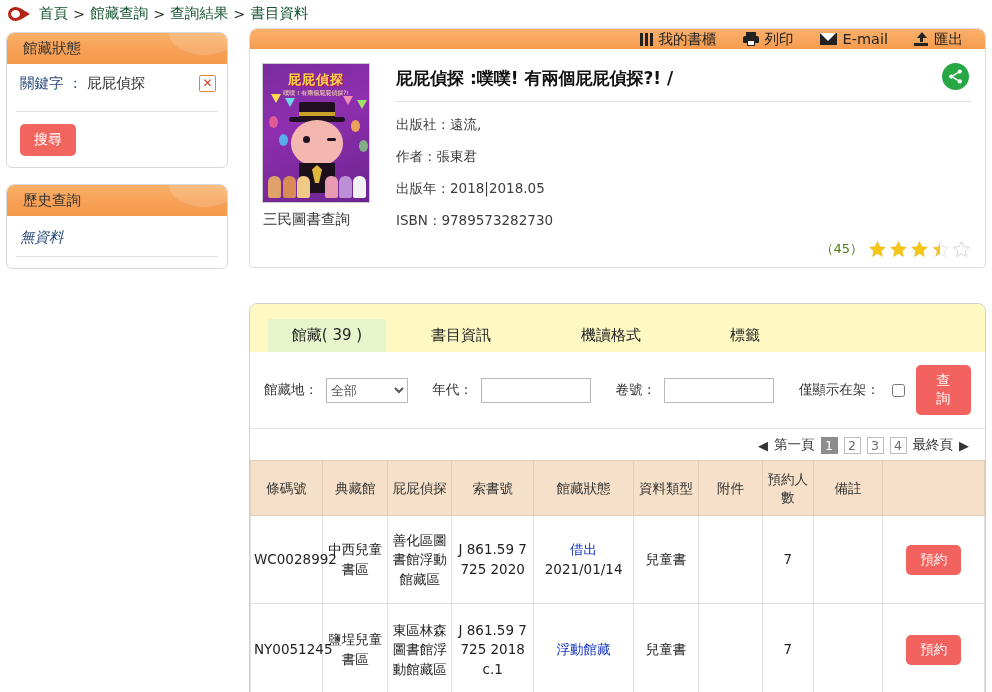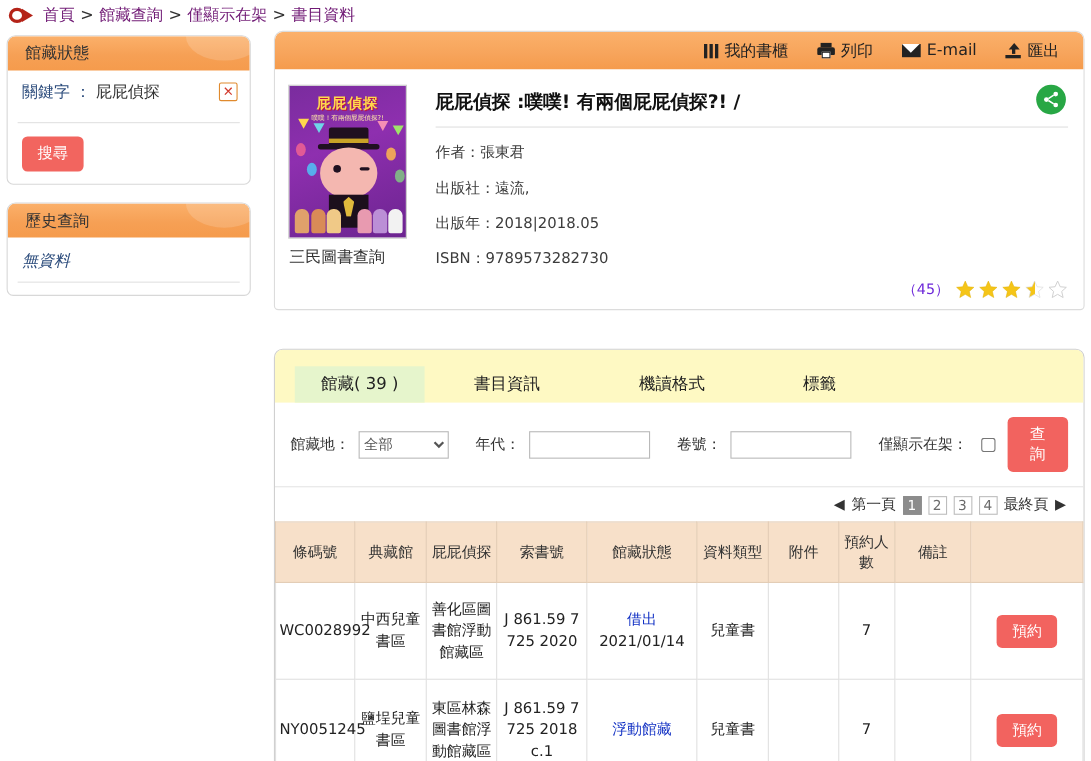--- a/index.html
+++ b/index.html
@@ -27,21 +27,21 @@
     width: 15px; height: 14px; border-radius: 50%;
     border: 3px solid #b42318;
   }
   .bc-logo .tri {
     position: absolute; left: 12px; top: 2px;
     width: 0; height: 0;
     border-top: 6px solid transparent;
     border-bottom: 6px solid transparent;
     border-left: 10px solid #b42318;
   }
-  .bc-item { color: #701a75; }
+  .bc-item { color: #14532d; }
   .bc-sep { margin: 0 5px; color: #333; }
 
   
   .sidebar { position: absolute; left: 6px; top: 32px; width: 222px; }
   .panel {
     border: 1px solid #d8d8d8;
     border-radius: 8px 8px 6px 6px;
     background: #fff;
     overflow: hidden;
     margin-bottom: 16px;
@@ -88,21 +88,21 @@
   
   .main { position: absolute; left: 249px; top: 28px; width: 737px; }
 
   .detail-card {
     border: 1px solid #dcdcdc;
     border-radius: 8px 8px 4px 4px;
     background: #fff;
     overflow: hidden;
   }
   .toolbar {
-    height: 34px;
+    height: 20px;
     background: linear-gradient(180deg, #fbb06a 0%, #f7a45b 60%, #f59b4c 100%);
     display: flex; align-items: center; justify-content: flex-end;
     gap: 26px; padding-right: 22px;
     border-radius: 7px 7px 0 0;
   }
   .tb-item {
     display: flex; align-items: center; gap: 6px;
     font-size: 14.5px; color: #222; cursor: pointer;
     white-space: nowrap;
   }
@@ -177,21 +177,21 @@
   .share-btn {
     position: absolute; right: 16px; top: 14px;
     width: 27px; height: 27px; border-radius: 50%;
     background: #28a745; cursor: pointer;
   }
   .share-btn svg { position: absolute; left: 5px; top: 5px; }
   .rating-row {
     display: flex; align-items: center; justify-content: flex-end;
     padding: 2px 14px 9px 0; gap: 2px;
   }
-  .rating-count { font-size: 13px; color: #6d28d9; margin-right: 3px; }
+  .rating-count { font-size: 13px; color: #4d7c0f; margin-right: 3px; }
   .star { width: 19px; height: 18px; display: inline-block; }
 
   
   .holdings {
     margin-top: 35px;
     border: 1px solid #d0d0d0;
     border-radius: 8px 8px 0 0;
     background: #fff;
     overflow: hidden;
   }
@@ -279,21 +279,21 @@
 
   <div class="breadcrumb">
     <span class="bc-logo">
       <span class="ring"></span>
         <span class="tri"></span>
     </span>
     <span class="bc-item">首頁</span>
     <span class="bc-sep">&gt;</span>
     <span class="bc-item">館藏查詢</span>
     <span class="bc-sep">&gt;</span>
-    <span class="bc-item">僅顯示在架</span>
+    <span class="bc-item">查詢結果</span>
     <span class="bc-sep">&gt;</span>
     <span class="bc-item">書目資料</span>
   </div>
 
   <div class="sidebar">
 
     <div class="panel">
       <div class="panel-head">館藏狀態</div>
       <div class="panel-body">
         <div class="kw-row">
@@ -379,22 +379,22 @@
               <i style="left:62px; background:#e89ab0;"></i>
               <i style="left:76px; background:#bb8fd6;"></i>
               <i style="left:90px; background:#f2f2f2;"></i>
             </div>
           </div>
           <div class="cover-cap">三民圖書查詢</div>
         </div>
 
         <div class="info-col">
           <div class="book-title">屁屁偵探 :噗噗! 有兩個屁屁偵探?! /</div>
+          <div class="meta">出版社：遠流,</div>
           <div class="meta">作者：張東君</div>
-          <div class="meta">出版社：遠流,</div>
           <div class="meta">出版年：2018|2018.05</div>
           <div class="meta">ISBN：9789573282730</div>
         </div>
 
         <div class="share-btn">
           <svg width="17" height="17" viewBox="0 0 24 24">
             <circle cx="18" cy="5" r="3" fill="#fff"></circle>
             <circle cx="6" cy="12" r="3" fill="#fff"></circle>
             <circle cx="18" cy="19" r="3" fill="#fff"></circle>
             <path d="M8.6 10.8 L15.4 6.4 M8.6 13.2 L15.4 17.6" stroke="#fff" stroke-width="2"></path>

